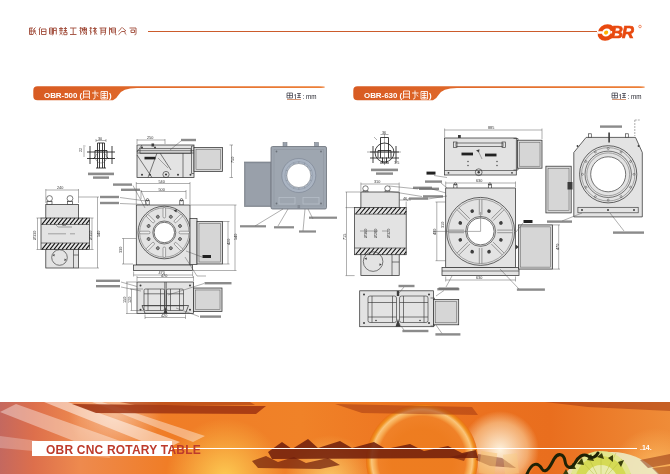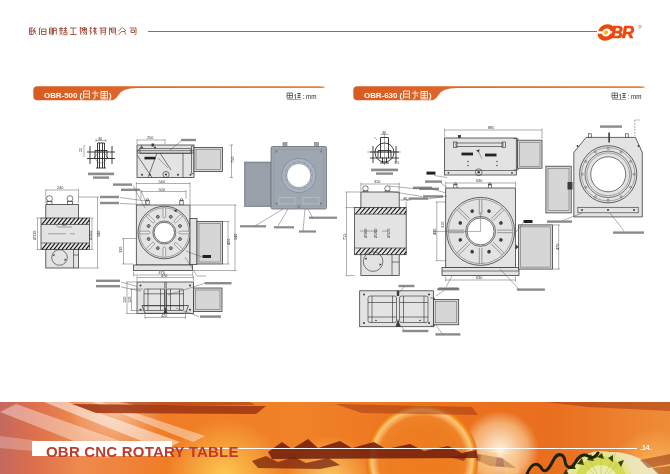--- a/index.html
+++ b/index.html
@@ -622,17 +622,17 @@
 <g fill="#8a2a0e">
 <polygon points="640,58 670,52 670,62 648,66" opacity="0.5"></polygon>
 <polygon points="652,66 670,64 670,72 658,72" opacity="0.45"></polygon>
 </g>
 </svg>
 
 <div class="abs" style="left:170px;top:448px;width:467px;height:1.2px;background:#fff"></div>
 
 <div class="abs" style="left:32px;top:441px;width:140px;height:15px;background:#fff"></div>
 
-<div class="abs" style="left:46px;top:443px;font-size:15px;font-weight:bold;color:#bd3b2c;letter-spacing:0.2px;font-family:'Liberation Sans',sans-serif">OBR CNC ROTARY TABLE</div>
+<div class="abs" style="left:46px;top:443px;font-size:12px;font-weight:bold;color:#bd3b2c;letter-spacing:0.2px;font-family:'Liberation Sans',sans-serif">OBR CNC ROTARY TABLE</div>
 
 <div class="abs" style="left:640px;top:444px;font-size:7px;font-weight:bold;color:#fff;font-family:'Liberation Sans',sans-serif">.14.</div>
 
 </div>
 
 </body></html>

